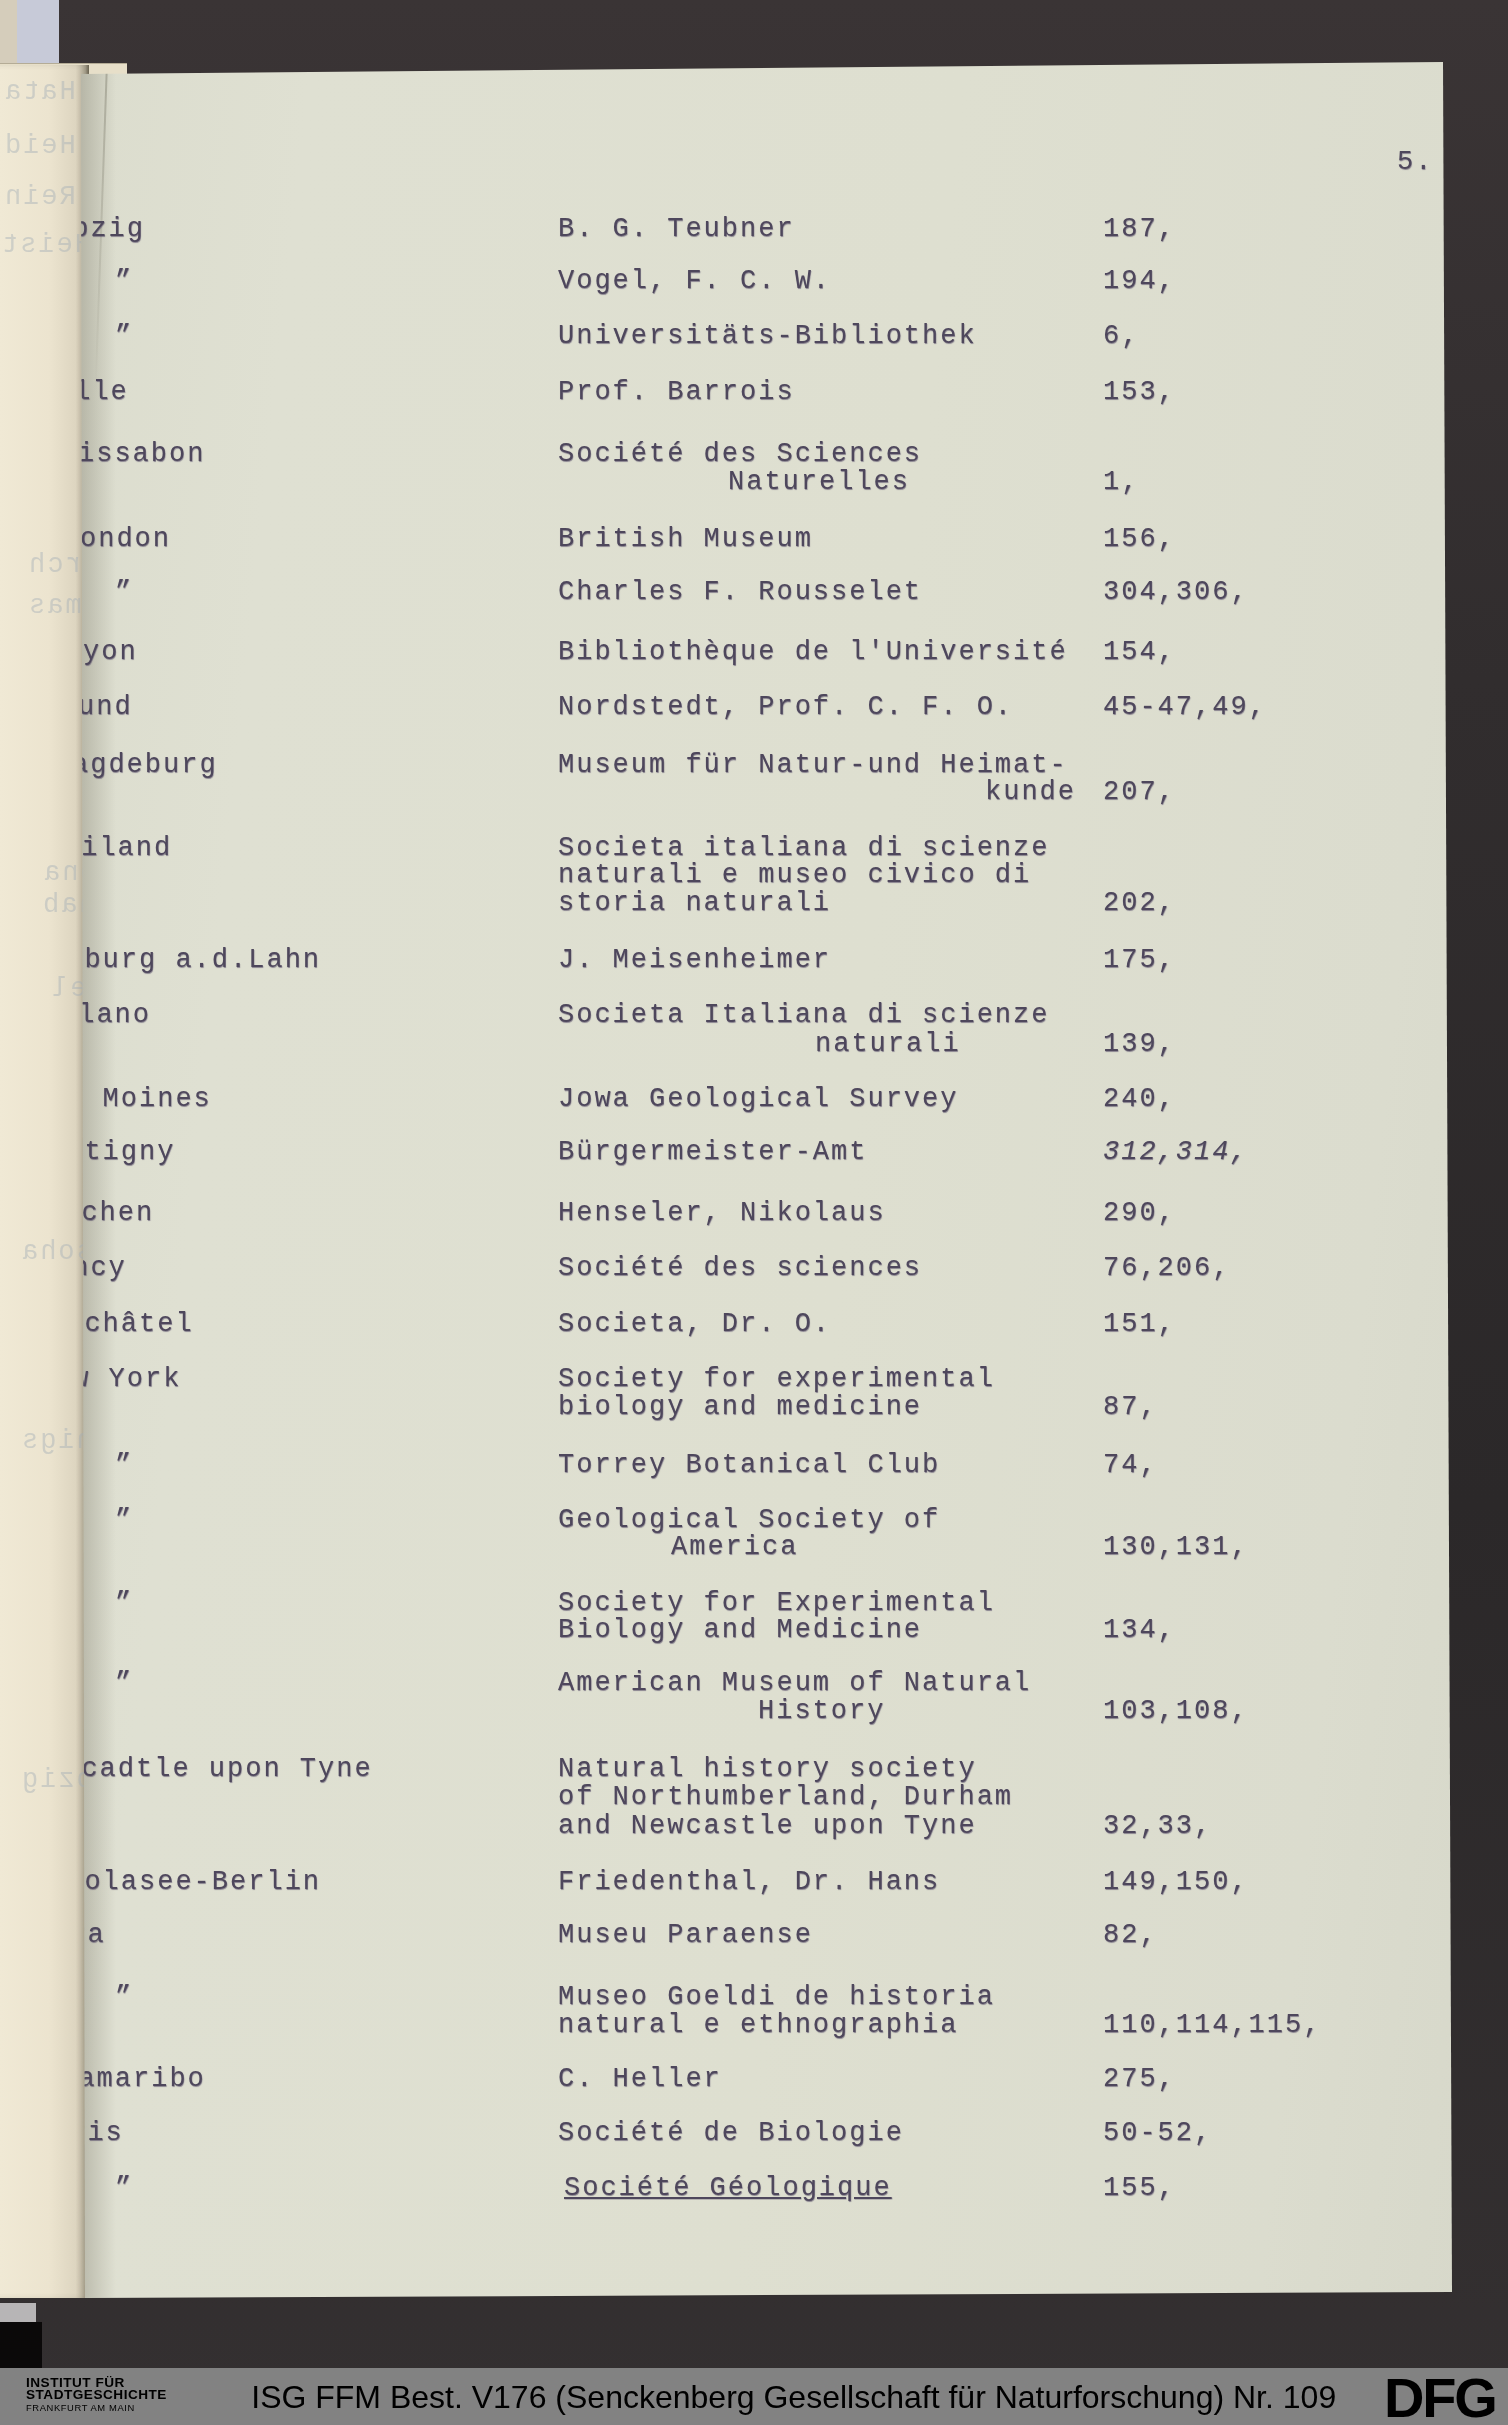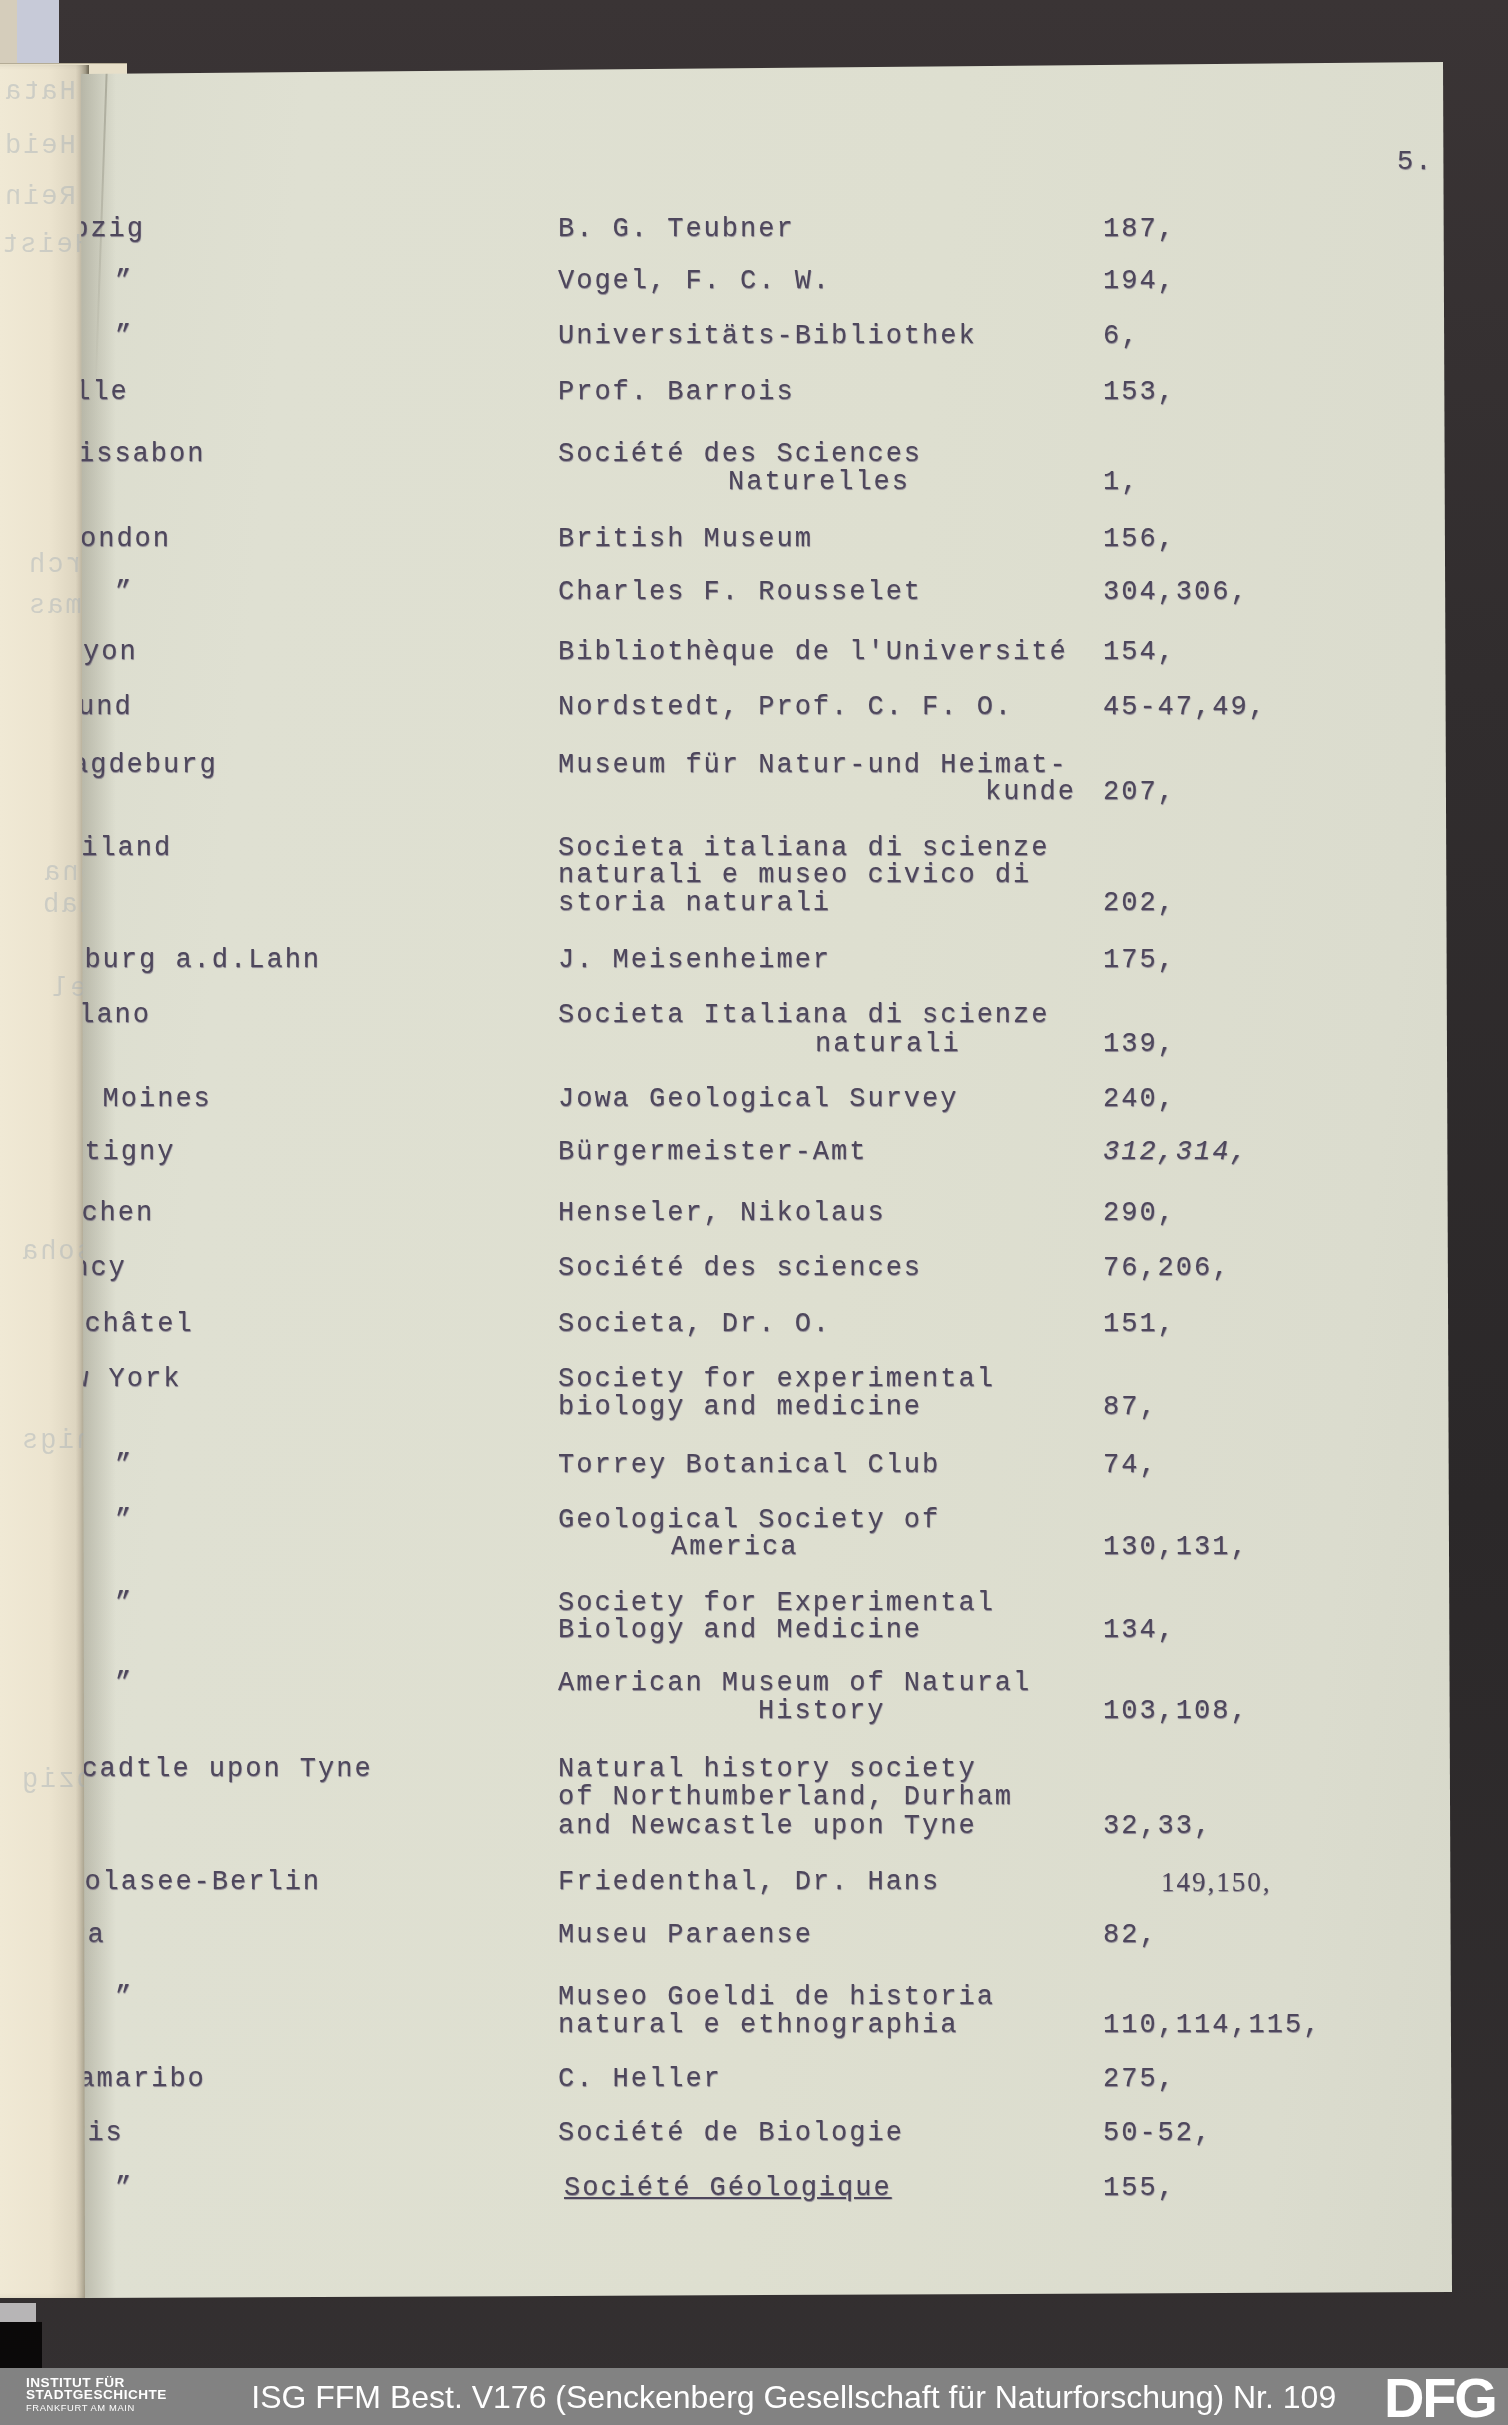--- a/index.html
+++ b/index.html
@@ -45,21 +45,21 @@
   .ghost{
     position:absolute;color:#a2adb6;font-size:27px;line-height:27px;letter-spacing:2px;
     opacity:.42;transform:scaleX(-1);white-space:pre;
   }
   
   .patch-light{position:absolute;left:0;top:2303px;width:36px;height:22.6px;background:#b7b5b6;}
   .patch-black{position:absolute;left:0;top:2322px;width:42px;height:47px;background:#0b0909;}
   
   .footer-bar{
     position:absolute;left:0;top:2368px;width:1509px;height:57px;background:#828282;
-    font-family:"Liberation Sans",sans-serif;color:#ffffff;
+    font-family:"Liberation Sans",sans-serif;color:#000000;
   }
   .isg-logo{position:absolute;left:26px;top:9px;line-height:12px;}
   .isg-l1,.isg-l2{font-weight:bold;font-size:13.6px;letter-spacing:0.5px;display:block;}
   .isg-l3{font-weight:normal;font-size:9.4px;letter-spacing:0.6px;display:block;margin-top:0.8px;}
   .footer-caption{
     position:absolute;left:52.6%;top:50%;transform:translate(-50%,-50%);
     font-size:32px;font-weight:normal;white-space:nowrap;
   }
   .dfg-logo{
     position:absolute;right:13.6px;top:-3px;font-size:56px;font-weight:bold;
@@ -222,21 +222,21 @@
         <div>
           <div class="tw" style="left: 45px; top: 1756px;">ewcadtle upon Tyne</div>
           <div class="tw" style="left: 558px; top: 1756px;">Natural history society</div>
           <div class="tw" style="left: 558px; top: 1784px;">of Northumberland, Durham</div>
           <div class="tw" style="left: 558px; top: 1813px;">and Newcastle upon Tyne</div>
           <div class="tw" style="left: 1103px; top: 1813px;">32,33,</div>
         </div>
         <div>
           <div class="tw" style="left: 48px; top: 1869px;">icolasee-Berlin</div>
           <div class="tw" style="left: 558px; top: 1869px;">Friedenthal, Dr. Hans</div>
-          <div class="tw" style="left: 1161px; top: 1869px; font-family: Liberation Serif, serif;">149,150,</div>
+          <div class="tw" style="left: 1103px; top: 1869px;">149,150,</div>
         </div>
         <div>
           <div class="tw" style="left: 51px; top: 1922px;">ara</div>
           <div class="tw" style="left: 558px; top: 1922px;">Museu Paraense</div>
           <div class="tw" style="left: 1103px; top: 1922px;">82,</div>
         </div>
         <div>
           <div class="tw" style="left: 115px; top: 1984px;">”</div>
           <div class="tw" style="left: 558px; top: 1984px;">Museo Goeldi de historia</div>
           <div class="tw" style="left: 558px; top: 2012px;">natural e ethnographia</div>

